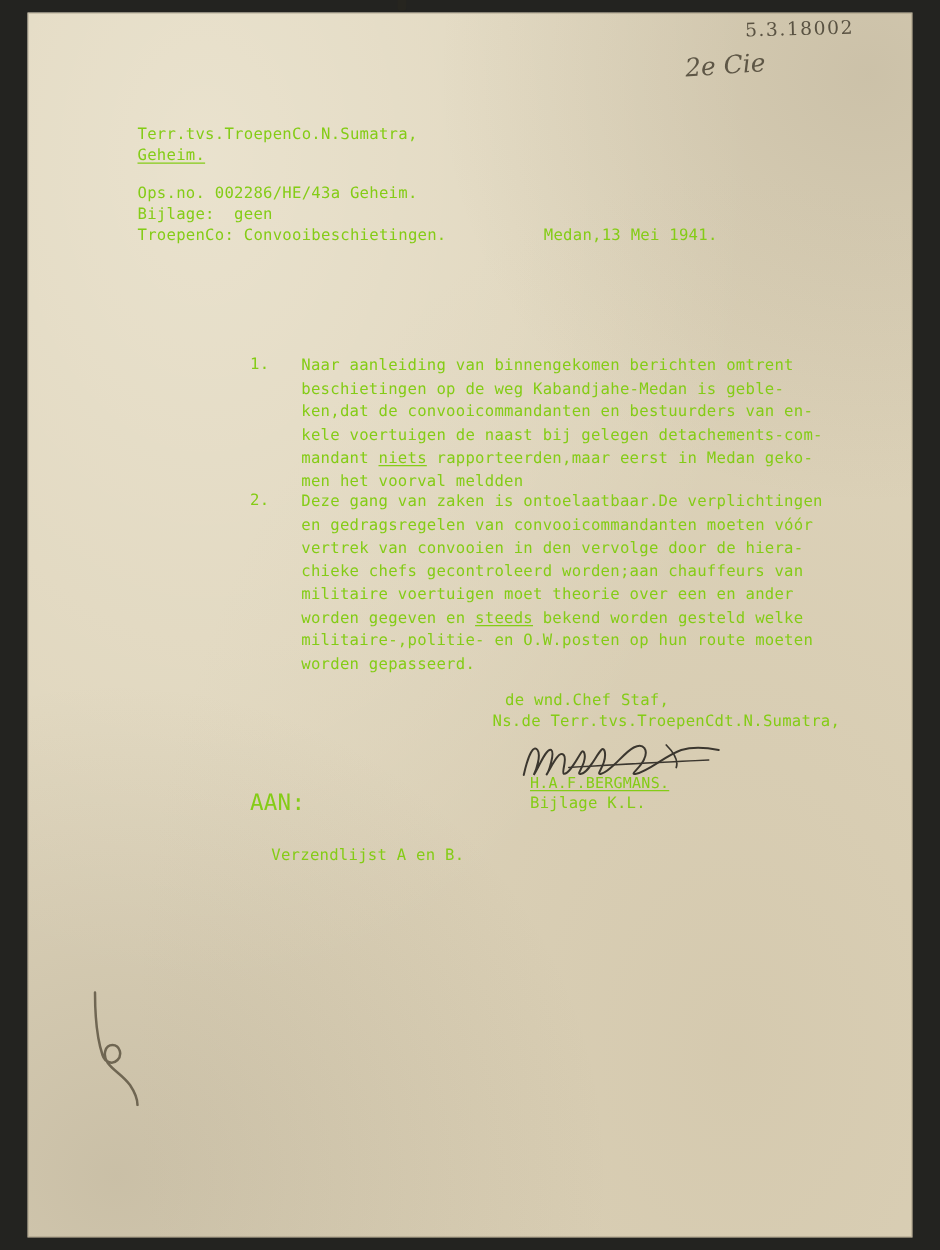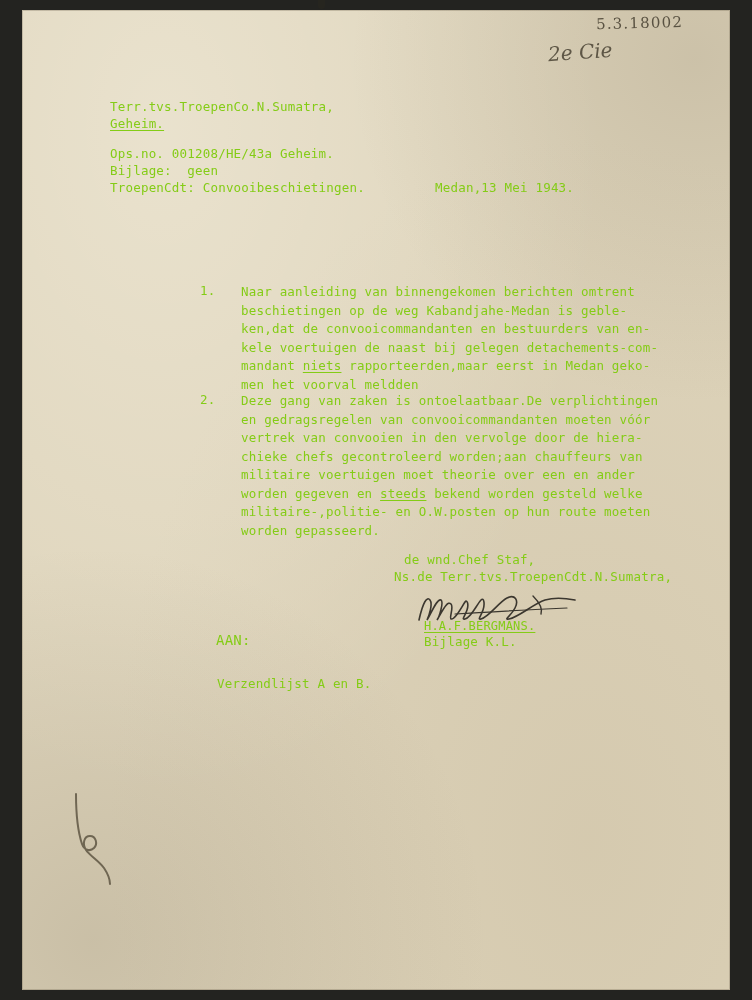--- a/index.html
+++ b/index.html
@@ -125,21 +125,21 @@
   }
   .signature {
     position: absolute;
     left: 415px;
     top: 588px;
     width: 200px;
     height: 40px;
     color: #2b2721;
     opacity: 0.9;
   }
-  .aan { left: 216px; top: 632px; font-size: 14px; }
+  .aan { left: 200px; top: 632px; font-size: 18px; }
   .aan-list { left: 200px; top: 676px; font-size: 12.5px; margin-left: 17px; }
   .pencil-mark {
     position: absolute;
     left: 70px;
     top: 790px;
     width: 90px;
     height: 95px;
     opacity: 0.75;
     color: #504735;
   }
@@ -151,24 +151,24 @@
   <div class="scan-border"></div>
   <div class="paper"></div>
   <div class="top-notch"></div>
 
   <div class="archive-number">5.3.18002</div>
   <div class="cie-mark">2e Cie</div>
 
   <div class="doc-text hdr addr-line1">Terr.tvs.TroepenCo.N.Sumatra,</div>
   <div class="doc-text hdr addr-line2">Geheim.</div>
 
-  <div class="doc-text hdr ref-line1">Ops.no. 001208/HE/43a Geheim.</div>
+  <div class="doc-text hdr ref-line1">Ops.no. 002286/HE/43a Geheim.</div>
   <div class="doc-text hdr ref-line2">Bijlage:  geen</div>
-  <div class="doc-text hdr ref-line3">TroepenCdt: Convooibeschietingen.</div>
-  <div class="doc-text hdr place-date">Medan,13 Mei 1943.</div>
+  <div class="doc-text hdr ref-line3">TroepenCo: Convooibeschietingen.</div>
+  <div class="doc-text hdr place-date">Medan,13 Mei 1941.</div>
 
   <div class="doc-text body-num p1-num">1.</div>
   <div class="doc-text body-par p1-txt" id="par1"><div>Naar aanleiding van binnengekomen berichten omtrent</div><div>beschietingen op de weg Kabandjahe-Medan is geble-</div><div>ken,dat de convooicommandanten en bestuurders van en-</div><div>kele voertuigen de naast bij gelegen detachements-com-</div><div>mandant <span class="u">niets</span> rapporteerden,maar eerst in Medan geko-</div><div>men het voorval meldden</div></div>
 
   <div class="doc-text body-num p2-num">2.</div>
   <div class="doc-text body-par p2-txt" id="par2"><div>Deze gang van zaken is ontoelaatbaar.De verplichtingen</div><div>en gedragsregelen van convooicommandanten moeten vóór</div><div>vertrek van convooien in den vervolge door de hiera-</div><div>chieke chefs gecontroleerd worden;aan chauffeurs van</div><div>militaire voertuigen moet theorie over een en ander</div><div>worden gegeven en <span class="u">steeds</span> bekend worden gesteld welke</div><div>militaire-,politie- en O.W.posten op hun route moeten</div><div>worden gepasseerd.</div></div>
 
   <div class="doc-text sign-block" id="signblock"><div style="padding-left: 10px;">de wnd.Chef Staf,</div><div>Ns.de Terr.tvs.TroepenCdt.N.Sumatra,</div></div>
 
   <svg class="signature" viewBox="0 0 200 40">

